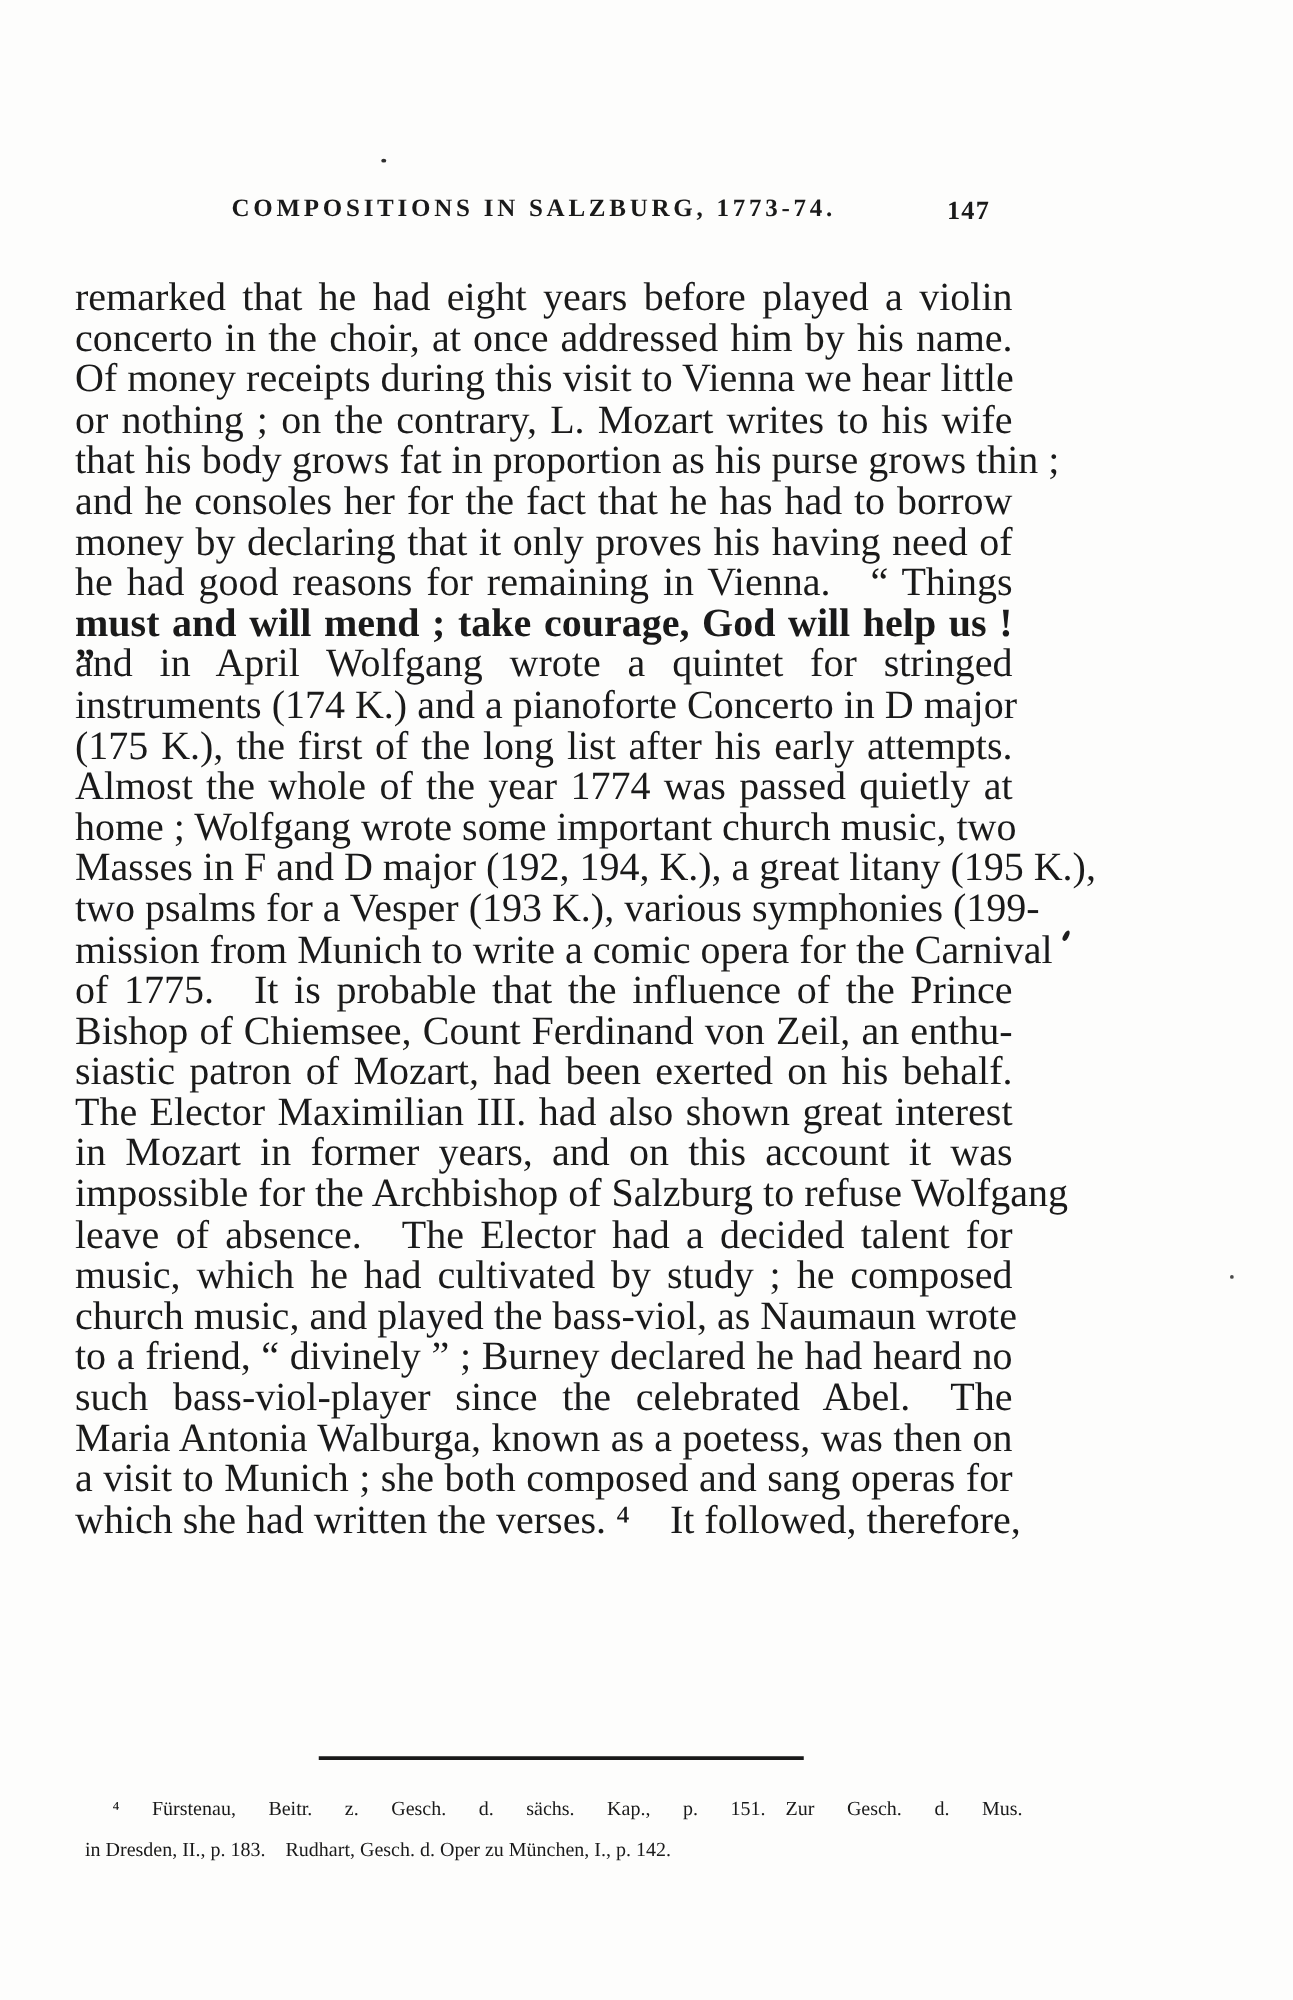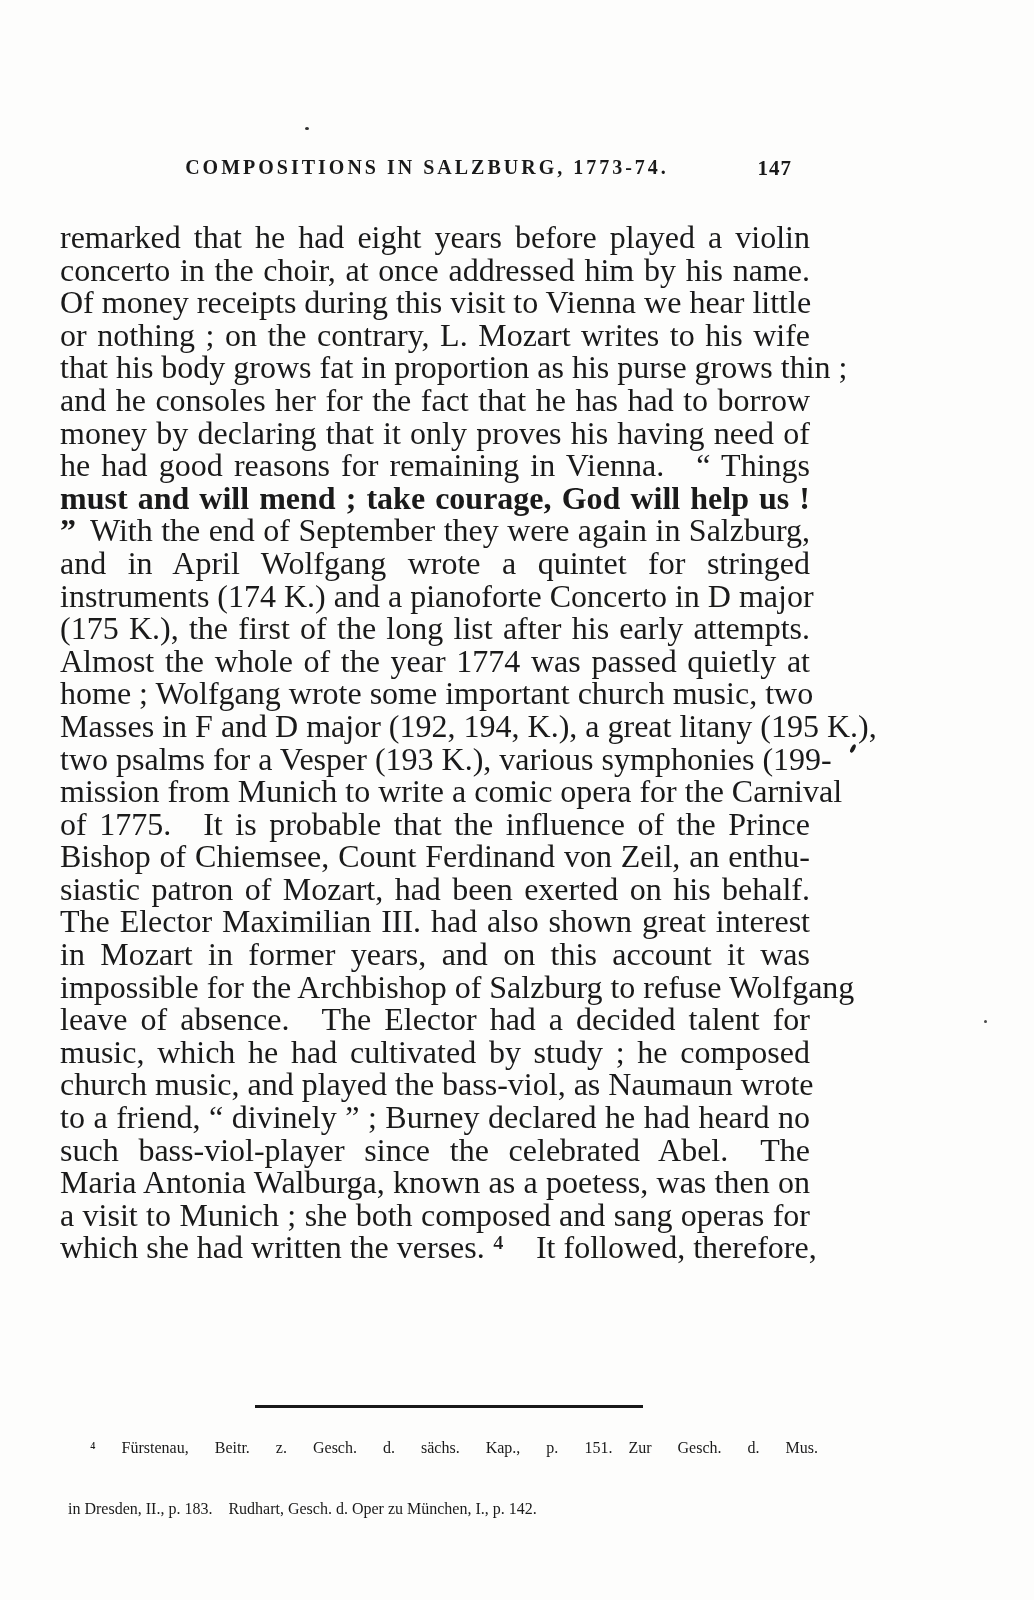--- a/index.html
+++ b/index.html
@@ -65,21 +65,21 @@
     font-size: 16px;
     line-height: 33px;
   }
   .fline {
     text-align: justify;
     text-align-last: justify;
     height: 33px;
     white-space: nowrap;
   }
   .fline.findent { text-indent: 22px; }
-  .fline.short { text-align-last: left; white-space: normal; margin-top: 28px; }
+  .fline.short { text-align-last: left; white-space: normal; }
   
   .speck-dot-top {
     position: absolute;
     left: 305px; top: 127px;
     width: 4px; height: 3px;
     background: #2f2f2f;
     border-radius: 50%;
   }
   .speck-apostrophe {
     position: absolute;
@@ -115,21 +115,20 @@
     <div class="line">remarked that he had eight years before played a violin</div>
     <div class="line">concerto in the choir, at once addressed him by his name.</div>
     <div class="line">Of money receipts during this visit to Vienna we hear little</div>
     <div class="line">or nothing ; on the contrary, L. Mozart writes to his wife</div>
     <div class="line">that his body grows fat in proportion as his purse grows thin ;</div>
     <div class="line">and he consoles her for the fact that he has had to borrow</div>
     <div class="line">money by declaring that it only proves his having need of</div>
     <div class="line">he had good reasons for remaining in Vienna. “ Things</div>
     <div class="line short">must and will mend ; take courage, God will help us ! ”</div>
 
-    <div class="line indent">With the end of September they were again in Salzburg,</div>
     <div class="line">and in April Wolfgang wrote a quintet for stringed</div>
     <div class="line">instruments (174 K.) and a pianoforte Concerto in D major</div>
     <div class="line">(175 K.), the first of the long list after his early attempts.</div>
     <div class="line">Almost the whole of the year 1774 was passed quietly at</div>
     <div class="line">home ; Wolfgang wrote some important church music, two</div>
     <div class="line">Masses in F and D major (192, 194, K.), a great litany (195 K.),</div>
     <div class="line">two psalms for a Vesper (193 K.), various symphonies (199-</div>
     <div class="line">mission from Munich to write a comic opera for the Carnival</div>
     <div class="line">of 1775. It is probable that the influence of the Prince</div>
     <div class="line">Bishop of Chiemsee, Count Ferdinand von Zeil, an enthu-</div>

